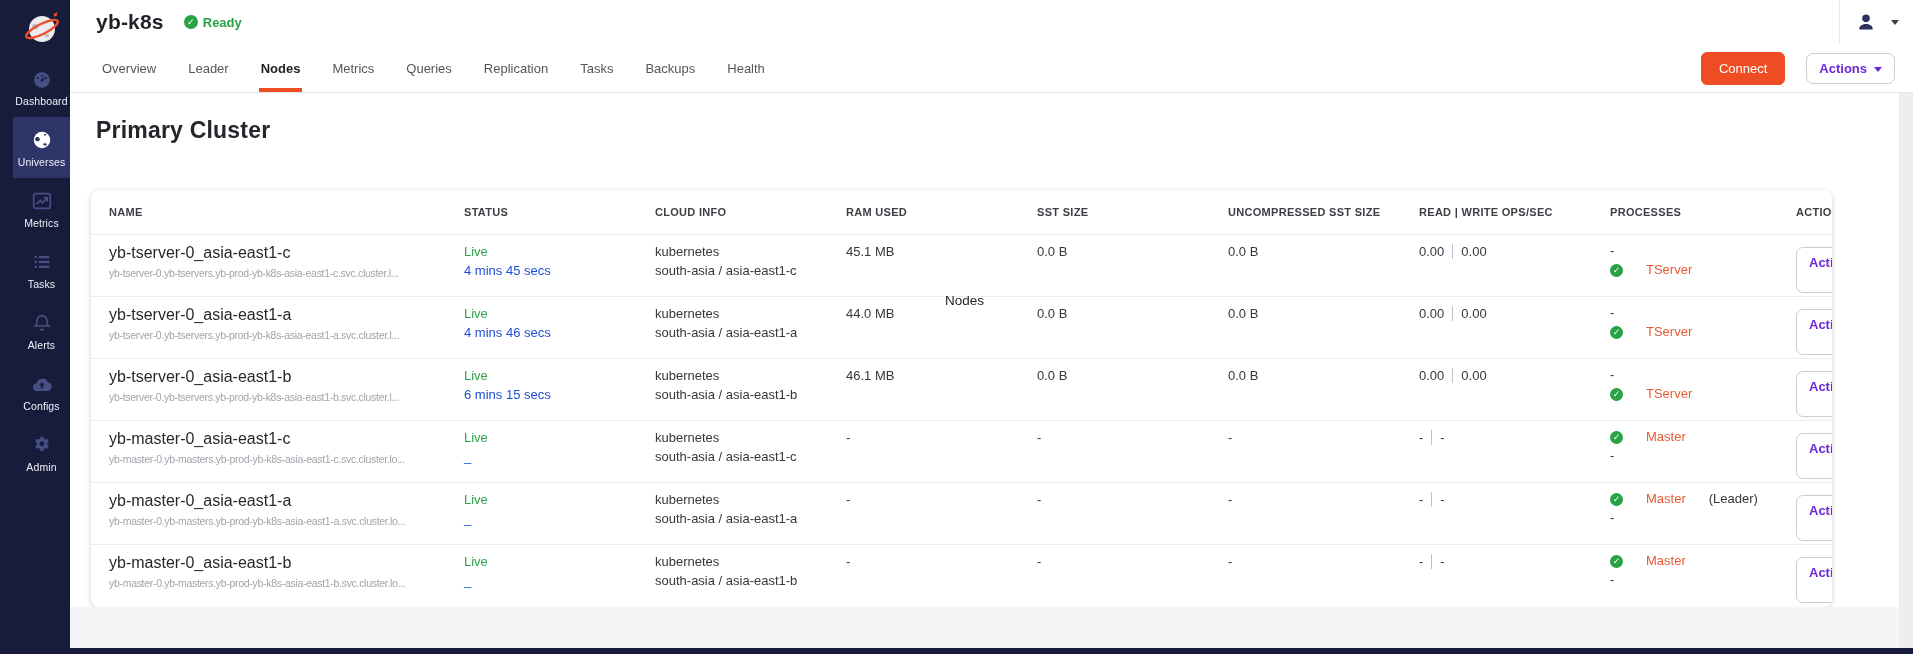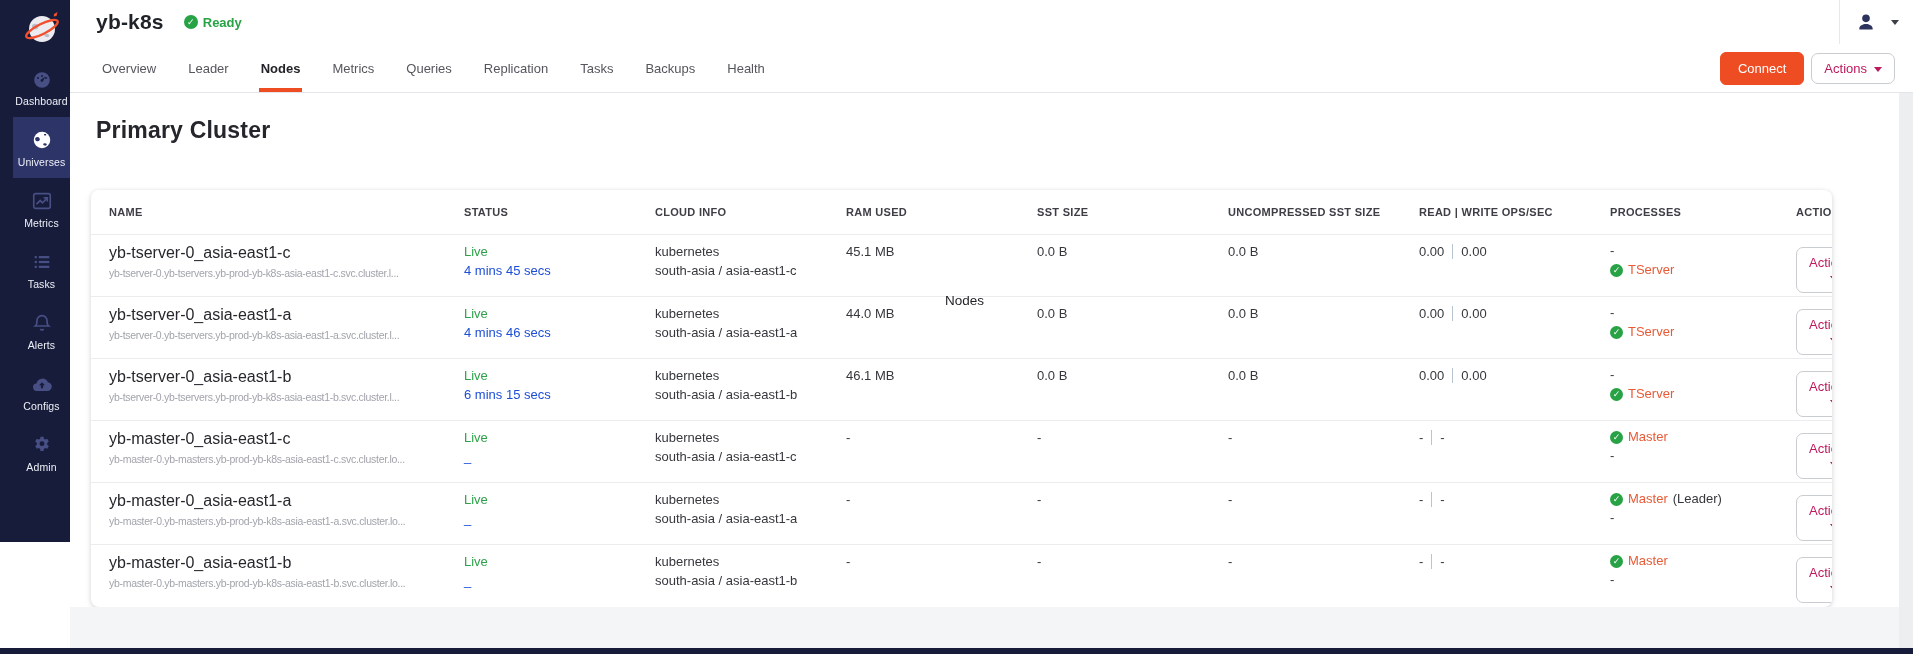--- a/index.html
+++ b/index.html
@@ -5,21 +5,21 @@
   * { box-sizing: border-box; margin: 0; padding: 0; }
   html,body { width:1913px; height:654px; overflow:hidden; }
   body {
     font-family: "Liberation Sans", "DejaVu Sans", sans-serif;
     background:#ffffff; color:#2f3135; position:relative;
   }
   .app { display:flex; width:1913px; height:654px; position:relative; }
 
   
   .sidebar {
-    width:70px; min-width:70px; height:542px; background:#171c3a;
+    width:70px; min-width:70px; height:654px; background:#171c3a;
     display:flex; flex-direction:column; align-items:stretch; z-index:3;padding-left:13px;
   }
   .logo { height:56px; display:flex; align-items:center; justify-content:center; }
   .side-item {
     display:flex; flex-direction:column; align-items:center; justify-content:center;
     height:61px; cursor:pointer; color:#474f85;
   }
   .side-item.active { background:#2d3467; color:#ffffff;align-items:center; }
   .side-icon { width:24px; height:24px; display:flex; align-items:center; justify-content:center; }
   .side-icon svg { width:22px; height:22px; display:block; }
@@ -33,25 +33,25 @@
   .uni-title { font-size:21px; font-weight:bold; color:#1f2328; letter-spacing:.2px; }
   .ready-badge { display:flex; align-items:center; gap:5px; font-size:13px; font-weight:bold; color:#27a345; }
   .user-area { display:flex; align-items:center; gap:8px; border-left:1px solid #e7e8ea; height:44px; padding:0 14px 0 16px; cursor:pointer; }
   .user-area svg { width:20px; height:20px; }
 
   .tabbar { height:49px; display:flex; align-items:stretch; justify-content:space-between; border-bottom:1px solid #e3e5e8; background:#fff; padding-left:30px; }
   .tabs { display:flex; align-items:stretch; }
   .tab { display:flex; align-items:center; padding:0 2px; margin-right:28px; font-size:13px; color:#54565c; cursor:pointer; position:relative; white-space:nowrap; }
   .tab.active { color:#222327; font-weight:bold; }
   .tab.active::after { content:""; position:absolute; left:0; right:0; bottom:0; height:4px; background:#ee4c23; }
-  .tab-actions { display:flex; align-items:center; gap:7px; padding-right:18px; }
+  .tab-actions { display:flex; align-items:center; gap:21px; padding-right:18px; }
 
   .btn { font-family:inherit; font-size:13px; cursor:pointer; border-radius:6px; }
   .btn-connect { background:#ee4c23; border:1px solid #ee4c23; color:#fff; padding:8px 17px; }
-  .btn.outline { background:#fff; border:1px solid #c9ccd1; color:#be185d; padding:7px 12px; border-radius:7px; }
+  .btn.outline { background:#fff; border:1px solid #c9ccd1; color:#6d28d9; padding:7px 12px; border-radius:7px;font-weight:bold; }
   .caret { display:inline-block; width:0; height:0; border-left:4px solid transparent; border-right:4px solid transparent; border-top:5px solid currentColor; margin-left:7px; vertical-align:middle; }
 
   .content { flex:1; position:relative; background:#ffffff; overflow:hidden; }
   .section-title { font-size:23px; font-weight:bold; color:#25262b; margin:24px 12px 0 26px; letter-spacing:.2px; }
 
   .card {
     width:1741px; height:417px; margin:46px 18px 0 21px; background:#fff;
     border-radius:8px; box-shadow:0 1px 4px rgba(20,20,40,.14), 0 2px 8px rgba(20,20,40,.06);
     overflow:hidden;
   }
@@ -66,21 +66,21 @@
   .cell { font-size:13px; color:#35373c; padding-right:10px; min-width:0; }
   .namecell { overflow:hidden; }
   .node-name { font-size:16px; color:#27282d; cursor:pointer; white-space:nowrap; }
   .node-fqdn { font-size:10.5px; letter-spacing:-.3px; color:#a1a4ab; margin-top:5px; white-space:nowrap; overflow:hidden; }
   .live { color:#2fa14b; }
   .sub { margin-top:4px; color:#1d4ed8; }
   .mt3 { margin-top:4px; }
   .rwcell { display:flex; align-items:center; }
   .pipe { display:inline-block; width:1px; height:15px; background:#b7c4d2; margin:0 8px; }
   .proccell { line-height:1.15; }
-  .proc-line { display:flex; align-items:center; gap:5px; margin-bottom:4px; }
+  .proc-line { display:flex; align-items:center; gap:23px; margin-bottom:4px; }
   .proc-name { color:#e85a36; }
   .proc-suffix { color:#35373c; }
   .proc-suffix:empty { display:none; }
   .proc-dash { color:#35373c; margin-bottom:4px; }
   .check-icon {
     width:13px; height:13px; min-width:13px; border-radius:50%; background:#27a345;
     display:inline-flex; align-items:center; justify-content:center;
   }
   .check-icon::after { content:"✓"; color:#fff; font-size:9px; font-weight:bold; line-height:1; }
   .ready-badge .check-icon { width:14px; height:14px; }

